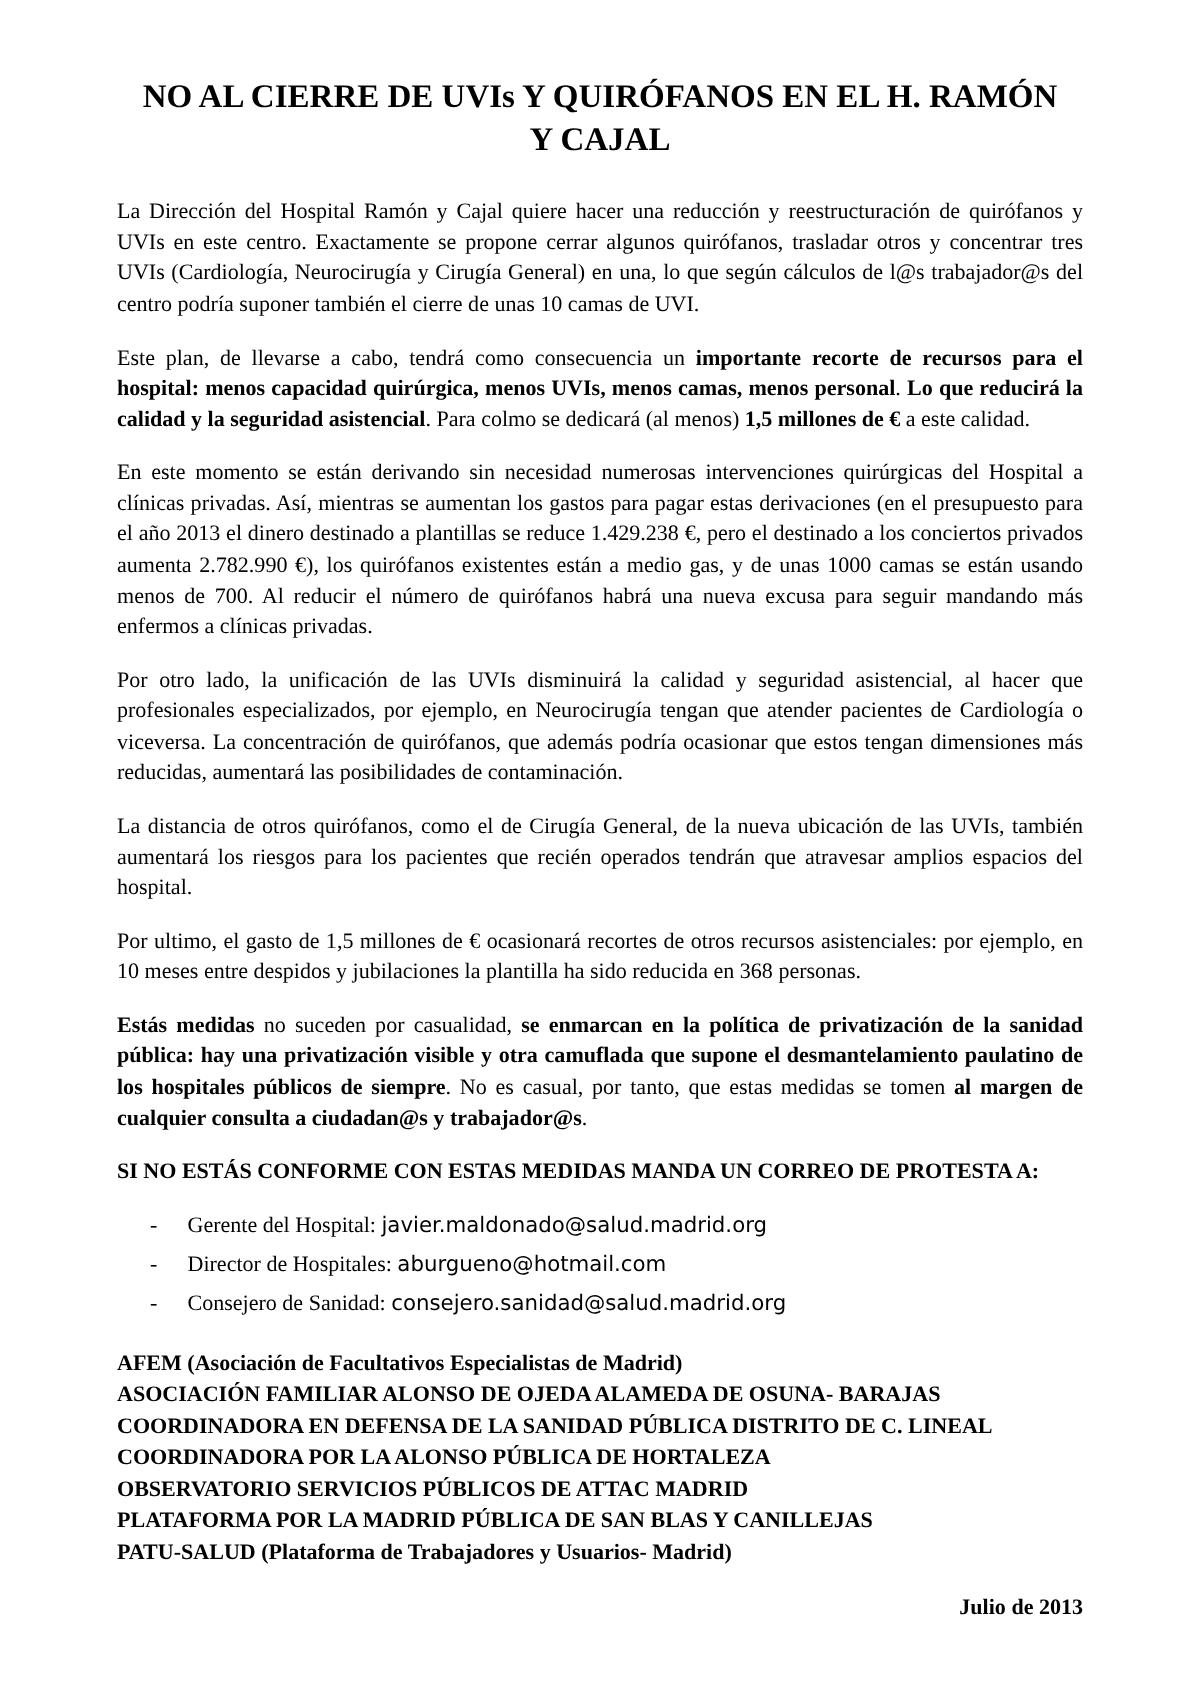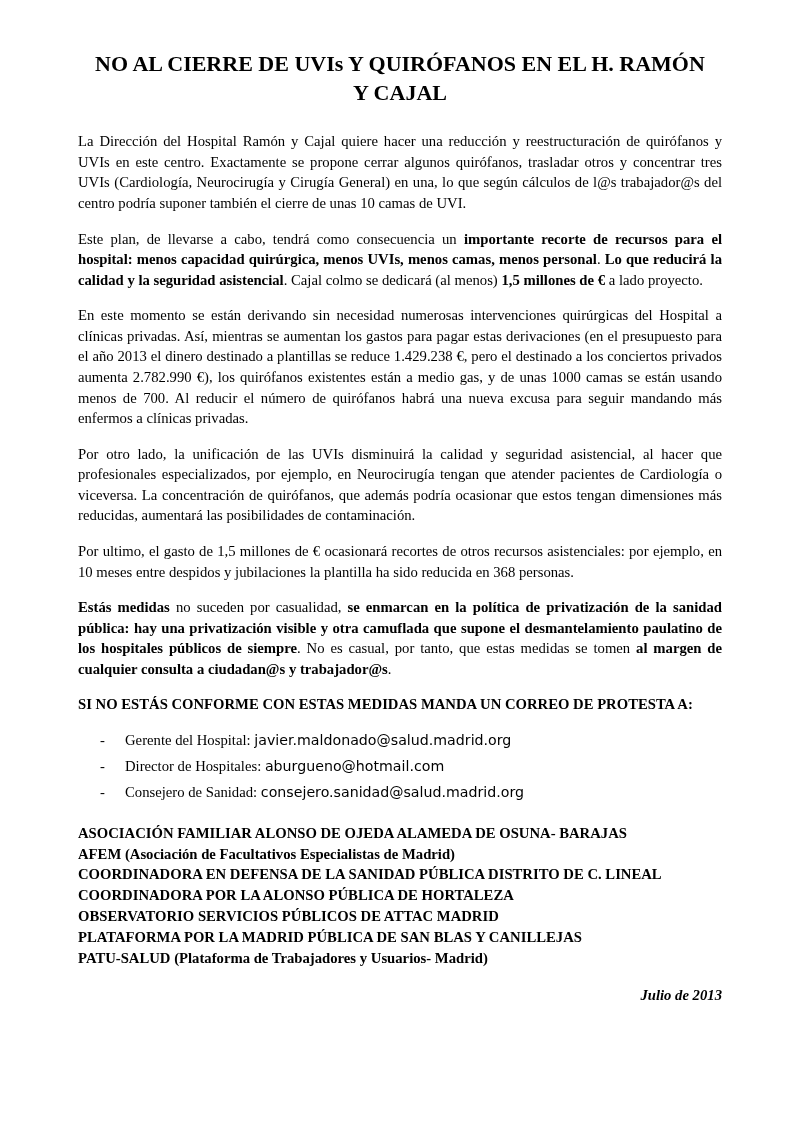--- a/index.html
+++ b/index.html
@@ -54,48 +54,48 @@
   .org-list { margin-top: 6px; }
   .org {
     font-weight: bold;
     line-height: 1.42;
     text-align: left;
   }
   .doc-date {
     text-align: right;
     font-weight: bold;
     margin-top: 16px;
-    font-style: italic;
   }
 </style>
 </head>
 <body>
 
 <div class="page">
   <h1 class="title">NO AL CIERRE DE UVIs Y QUIRÓFANOS EN EL H. RAMÓN Y CAJAL</h1>
 
   <div id="paragraphs">
       <p class="para"><span>La Dirección del Hospital Ramón y Cajal quiere hacer una reducción y reestructuración de quirófanos y UVIs en este centro. Exactamente se propone cerrar algunos quirófanos, trasladar otros y concentrar tres UVIs (Cardiología, Neurocirugía y Cirugía General) en una, lo que según cálculos de l@s trabajador@s del centro podría suponer también el cierre de unas 10 camas de UVI.</span></p>
-      <p class="para"><span>Este plan, de llevarse a cabo, tendrá como consecuencia un </span><b>importante recorte de recursos para el hospital: menos capacidad quirúrgica, menos UVIs, menos camas, menos personal</b><span>. </span><b>Lo que reducirá la calidad y la seguridad asistencial</b><span>. Cajal colmo se dedicará (al menos) </span><b>1,5 millones de €</b><span> a lado proyecto.</span></p>
+      <p class="para"><span>Este plan, de llevarse a cabo, tendrá como consecuencia un </span><b>importante recorte de recursos para el hospital: menos capacidad quirúrgica, menos UVIs, menos camas, menos personal</b><span>. </span><b>Lo que reducirá la calidad y la seguridad asistencial</b><span>. Para colmo se dedicará (al menos) </span><b>1,5 millones de €</b><span> a este calidad.</span></p>
       <p class="para"><span>En este momento se están derivando sin necesidad numerosas intervenciones quirúrgicas del Hospital a clínicas privadas. Así, mientras se aumentan los gastos para pagar estas derivaciones (en el presupuesto para el año 2013 el dinero destinado a plantillas se reduce 1.429.238 €, pero el destinado a los conciertos privados aumenta 2.782.990 €), los quirófanos existentes están a medio gas, y de unas 1000 camas se están usando menos de 700. Al reducir el número de quirófanos habrá una nueva excusa para seguir mandando más enfermos a clínicas privadas.</span></p>
       <p class="para"><span>Por otro lado, la unificación de las UVIs disminuirá la calidad y seguridad asistencial, al hacer que profesionales especializados, por ejemplo, en Neurocirugía tengan que atender pacientes de Cardiología o viceversa. La concentración de quirófanos, que además podría ocasionar que estos tengan dimensiones más reducidas, aumentará las posibilidades de contaminación.</span></p>
+      <p class="para"><span>La distancia de otros quirófanos, como el de Cirugía General, de la nueva ubicación de las UVIs, también aumentará los riesgos para los pacientes que recién operados tendrán que atravesar amplios espacios del hospital.</span></p>
       <p class="para"><span>Por ultimo, el gasto de 1,5 millones de € ocasionará recortes de otros recursos asistenciales: por ejemplo, en 10 meses entre despidos y jubilaciones la plantilla ha sido reducida en 368 personas.</span></p>
       <p class="para"><b>Estás medidas</b><span> no suceden por casualidad, </span><b>se enmarcan en la política de privatización de la sanidad pública: hay una privatización visible y otra camuflada que supone el desmantelamiento paulatino de los hospitales públicos de siempre</b><span>. No es casual, por tanto, que estas medidas se tomen </span><b>al margen de cualquier consulta a ciudadan@s y trabajador@s</b><span>.</span></p>
       <p class="para"><b>SI NO ESTÁS CONFORME CON ESTAS MEDIDAS MANDA UN CORREO DE PROTESTA A:</b></p>
     </div>
 
   <ul id="contact-list" class="contact-list">
       <li class="contact"><span class="contact-label">Gerente del Hospital: </span><span class="email">javier.maldonado@salud.madrid.org</span></li>
       <li class="contact"><span class="contact-label">Director de Hospitales: </span><span class="email">aburgueno@hotmail.com</span></li>
       <li class="contact"><span class="contact-label">Consejero de Sanidad: </span><span class="email">consejero.sanidad@salud.madrid.org</span></li>
     </ul>
 
   <div id="org-list" class="org-list">
+      <div class="org">AFEM (Asociación de Facultativos Especialistas de Madrid)</div>
       <div class="org">ASOCIACIÓN FAMILIAR ALONSO DE OJEDA ALAMEDA DE OSUNA- BARAJAS</div>
-      <div class="org">AFEM (Asociación de Facultativos Especialistas de Madrid)</div>
       <div class="org">COORDINADORA EN DEFENSA DE LA SANIDAD PÚBLICA DISTRITO DE C. LINEAL</div>
       <div class="org">COORDINADORA POR LA ALONSO PÚBLICA DE HORTALEZA</div>
       <div class="org">OBSERVATORIO SERVICIOS PÚBLICOS DE ATTAC MADRID</div>
       <div class="org">PLATAFORMA POR LA MADRID PÚBLICA DE SAN BLAS Y CANILLEJAS</div>
       <div class="org">PATU-SALUD (Plataforma de Trabajadores y Usuarios- Madrid)</div>
     </div>
 
   <div class="doc-date">Julio de 2013</div>
 </div>
 

